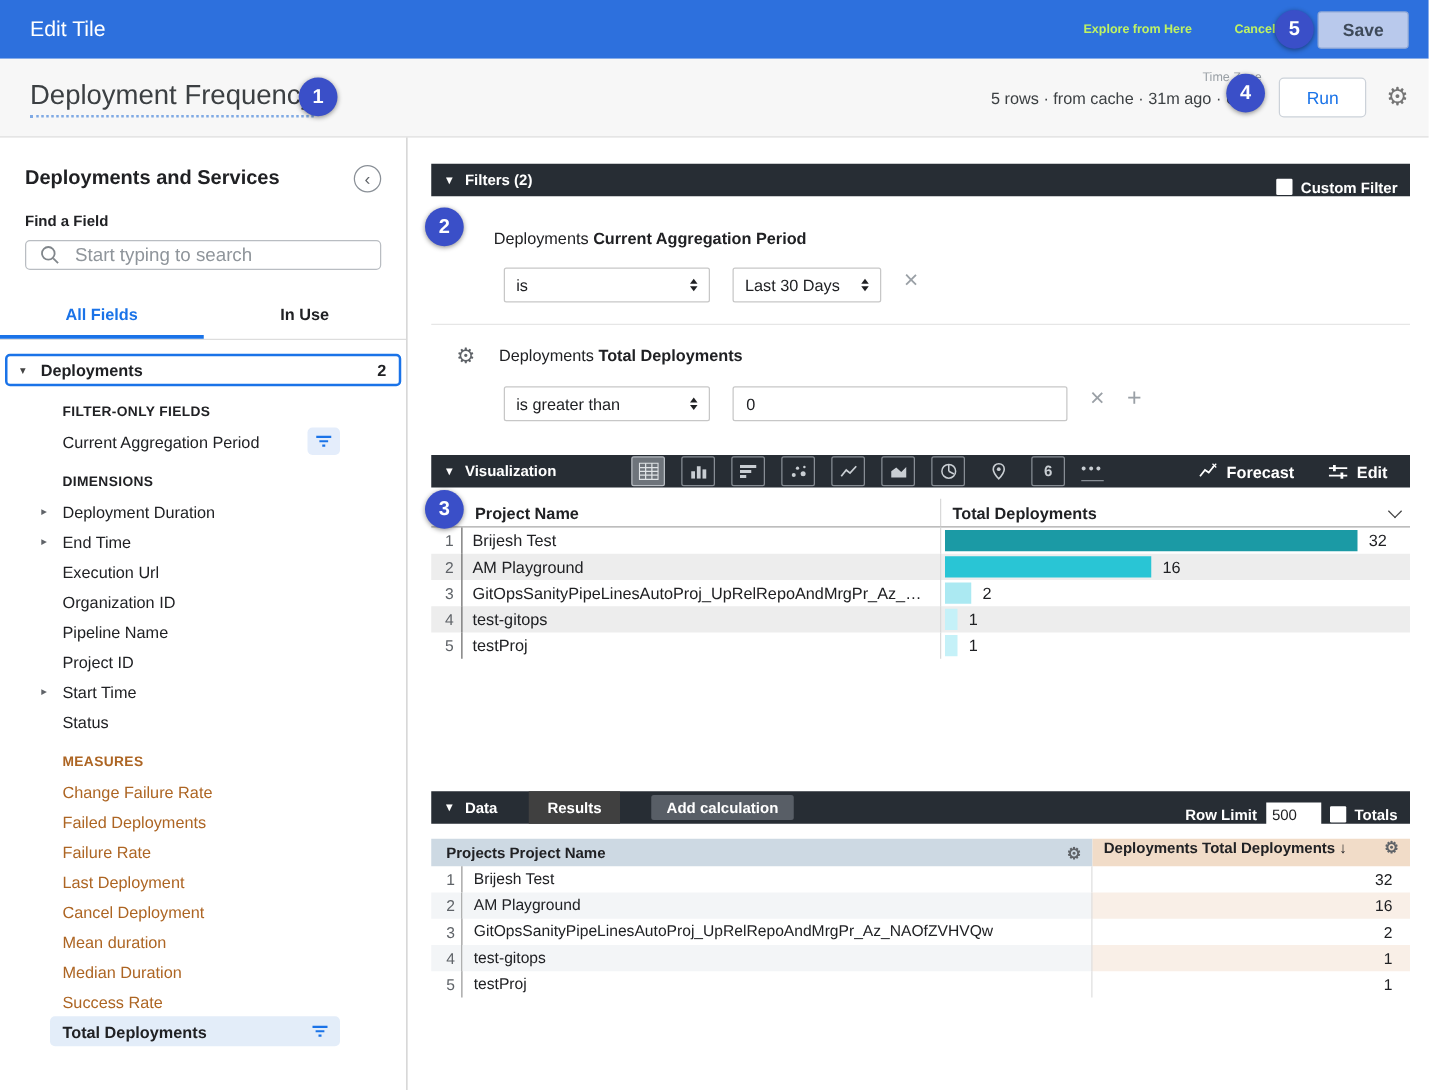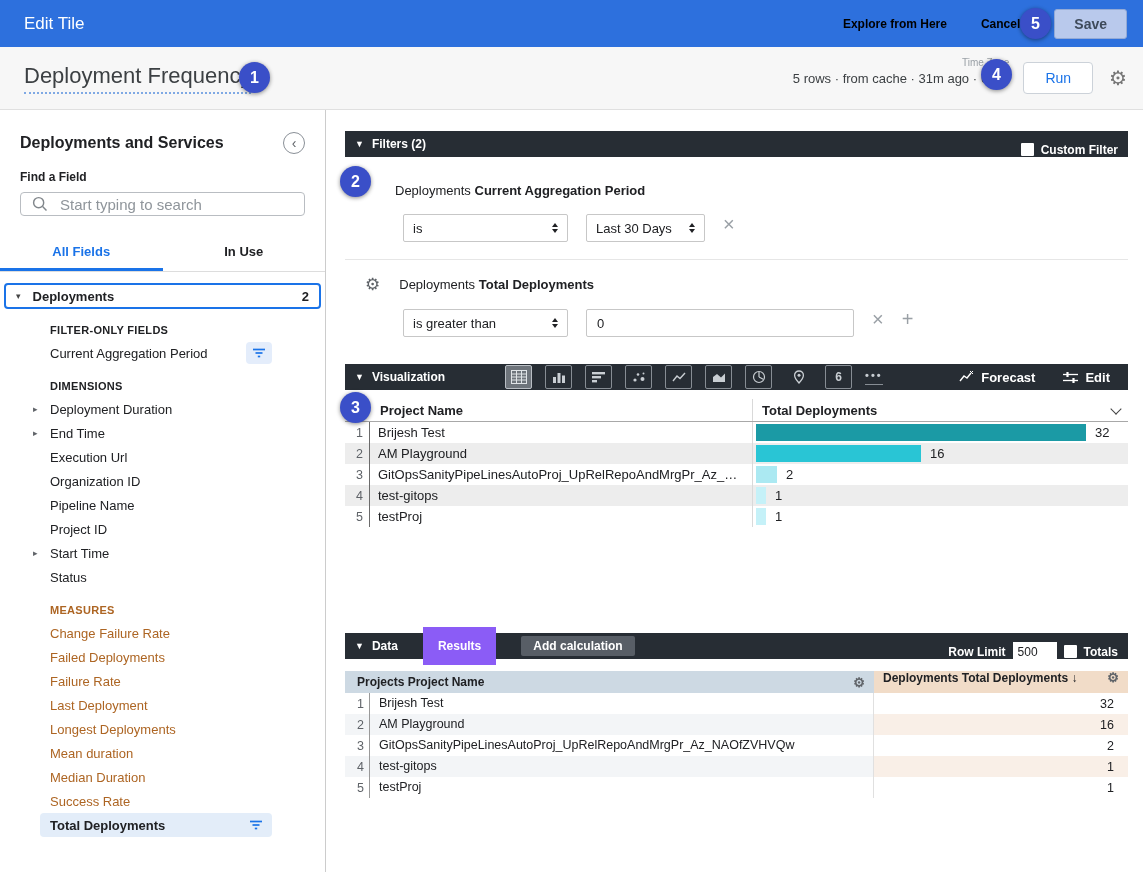--- a/index.html
+++ b/index.html
@@ -5,21 +5,21 @@
   * { margin:0; padding:0; box-sizing:border-box; }
   html,body { width:1143px; height:872px; }
   body {
     font-family:"Liberation Sans", sans-serif;
     background:#fff; color:#202124; position:relative; overflow:hidden;
   }
   
   .topbar { height:47px; background:#2d70dd; display:flex; align-items:center; padding:0 16px 0 24px; }
   .topbar-title { color:#fff; font-size:17px; }
   .topbar-actions { margin-left:auto; display:flex; align-items:center; gap:34px; }
-  .topbar-link { color:#000000; font-size:12px; font-weight:bold; cursor:pointer; white-space:nowrap; }
+  .topbar-link { color:#bef264; font-size:10px; font-weight:bold; cursor:pointer; white-space:nowrap; }
   .save-btn { background:#b9c9ec; color:#3e4a5a; border:1px solid #93aad6; border-radius:3px;
               font-size:14px; font-weight:bold; padding:6px 19px; font-family:inherit; }
   
   .header { height:63px; background:#f7f7f7; border-bottom:1px solid #e0e0e0; display:flex; align-items:center; padding:0 16px 0 24px; }
   .page-title { font-size:22px; color:#3c4043; border-bottom:2px dotted #7fa9e4; padding-bottom:3px; }
   .header-right { margin-left:auto; display:flex; align-items:center; gap:16px; }
   .status-wrap { position:relative; font-size:13px; color:#3c4043; white-space:nowrap; }
   .tz-label { position:absolute; top:-14px; right:-2px; font-size:10px; color:#9aa0a6; }
   .run-btn { background:#fff; border:1px solid #ccd2d9; border-radius:4px; color:#1a73e8;
              font-size:14px; padding:7px 21px; font-family:inherit; }
@@ -106,21 +106,21 @@
   .vt-row { display:flex; height:21px; align-items:stretch; font-size:13px; }
   .vt-row.even { background:#ededed; }
   .vt-num { width:25px; flex:none; display:flex; align-items:center; justify-content:flex-end;
             padding-right:6px; color:#5f6368; font-size:12.5px; border-right:1px solid #6b6b6b; }
   .vt-name { width:383px; flex:none; padding:0 8px; border-right:1px solid #d9d9d9; line-height:21px;
              white-space:nowrap; overflow:hidden; text-overflow:ellipsis; }
   .vt-barcell { flex:1; display:flex; align-items:center; padding-left:3px; gap:9px; }
   .vt-bar { height:17px; flex:none; }
   
   .data-panel { margin-top:106px; }
-  .results-tab { background:#8b5cf6; height:38px; display:flex; align-items:center; padding:0 15px;
+  .results-tab { background:#404040; height:26px; display:flex; align-items:center; padding:0 15px;
                  margin-left:25px; font-size:12px; font-weight:bold; cursor:pointer; }
   .addcalc-btn { background:#585e66; border-radius:2px; height:20px; display:flex; align-items:center;
                  padding:0 12px; margin-left:25px; font-size:12px; font-weight:bold; cursor:pointer; }
   .rowlimit-input { width:44px; height:19px; border:none; font-size:12px; padding:0 5px; font-family:inherit; color:#202124; }
   .dt-header { display:flex; height:22px; font-size:12px; font-weight:bold; margin-top:12px; }
   .dt-h1 { width:529px; flex:none; background:#cdd9e3; display:flex; align-items:center; padding:0 9px 0 12px; }
   .dt-h2 { flex:1; background:#f1dcc8; display:flex; padding:0 9px 0 9px; }
   .dt-gear { margin-left:auto; font-size:13px; color:#5f6368; line-height:1; cursor:pointer; }
   .dt-row { display:flex; height:21px; align-items:stretch; font-size:12.5px; }
   .dt-num { width:25px; flex:none; display:flex; align-items:center; justify-content:flex-end;
@@ -231,21 +231,21 @@
         <div class="field-row measure">
           <span class="field-label">Failed Deployments</span>
         </div>
         <div class="field-row measure">
           <span class="field-label">Failure Rate</span>
         </div>
         <div class="field-row measure">
           <span class="field-label">Last Deployment</span>
         </div>
         <div class="field-row measure">
-          <span class="field-label">Longest Deployments</span>
+          <span class="field-label">Cancel Deployment</span>
         </div>
         <div class="field-row measure">
           <span class="field-label">Mean duration</span>
         </div>
         <div class="field-row measure">
           <span class="field-label">Median Duration</span>
         </div>
         <div class="field-row measure">
           <span class="field-label">Success Rate</span>
         </div>

